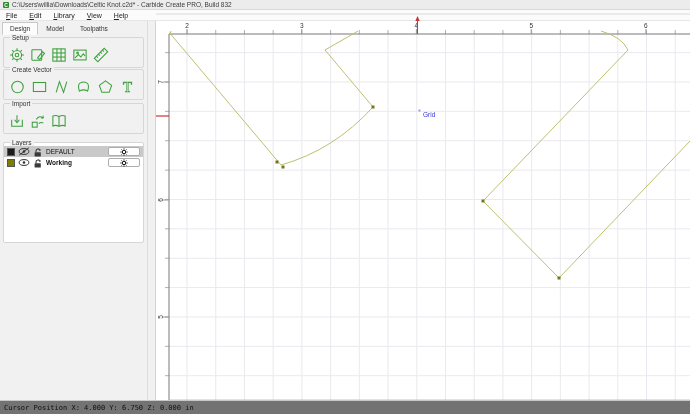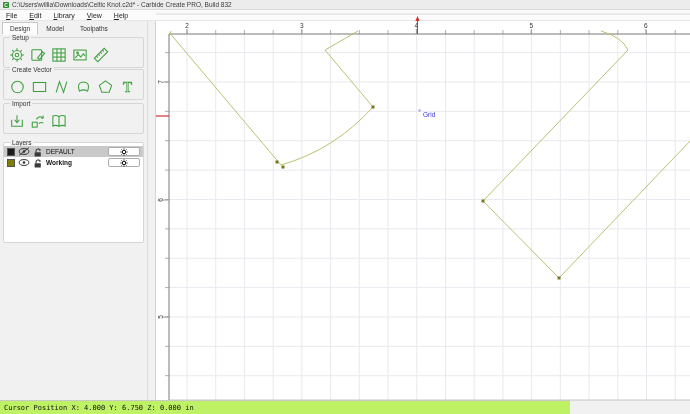--- a/index.html
+++ b/index.html
@@ -51,22 +51,22 @@
   .gear-btn { position:absolute; right:3px; top:1px; width:32px; height:9px;
     background:#fefefe; border:1px solid #adadad; border-radius:2px;
     display:flex; align-items:center; justify-content:center; }
 
   
   #canvas-area { position:absolute; left:155px; top:21px; width:535px; height:379px;
     background:#ffffff; border-left:1px solid #d4d4d4; }
   #canvas-svg { position:absolute; left:0; top:0; overflow:visible; }
 
   
-  #statusbar { position:absolute; left:0; top:400px; width:570px; height:14px;
-    background:#bef264; border-top:1px solid #c9c9c9; display:flex; align-items:center; }
+  #statusbar { position:absolute; left:0; top:400px; width:690px; height:14px;
+    background:#737373; border-top:1px solid #c9c9c9; display:flex; align-items:center; }
   #status-text { font-family:"DejaVu Sans Mono", monospace; font-size:7px; color:#111;
     padding-left:4px; white-space:nowrap; }
 </style>
 </head>
 <body>
 
 <div id="app">
 
   <div id="titlebar">
     <div id="app-icon">C</div>

